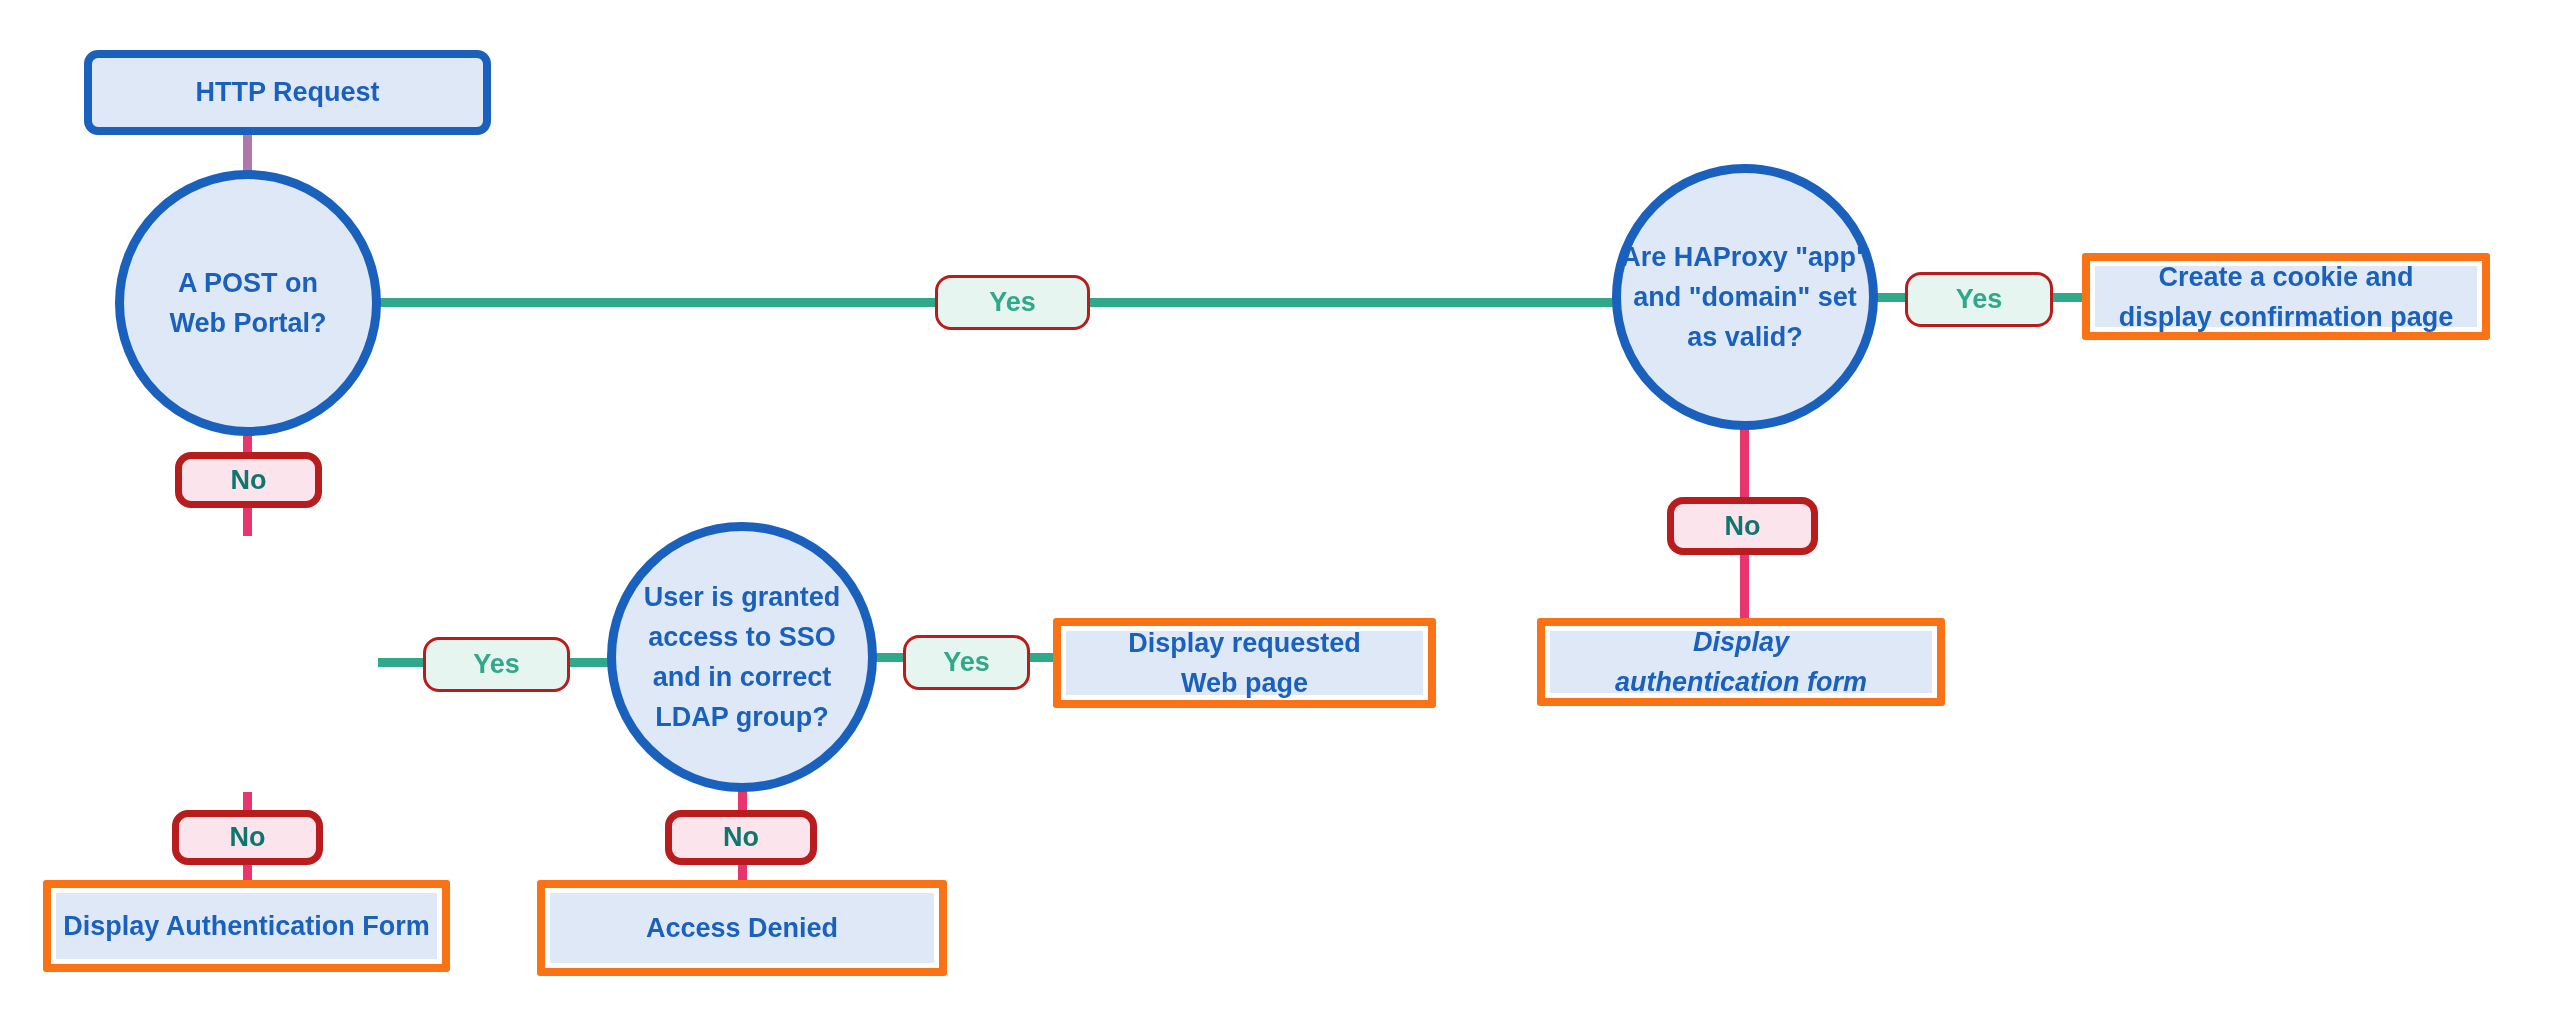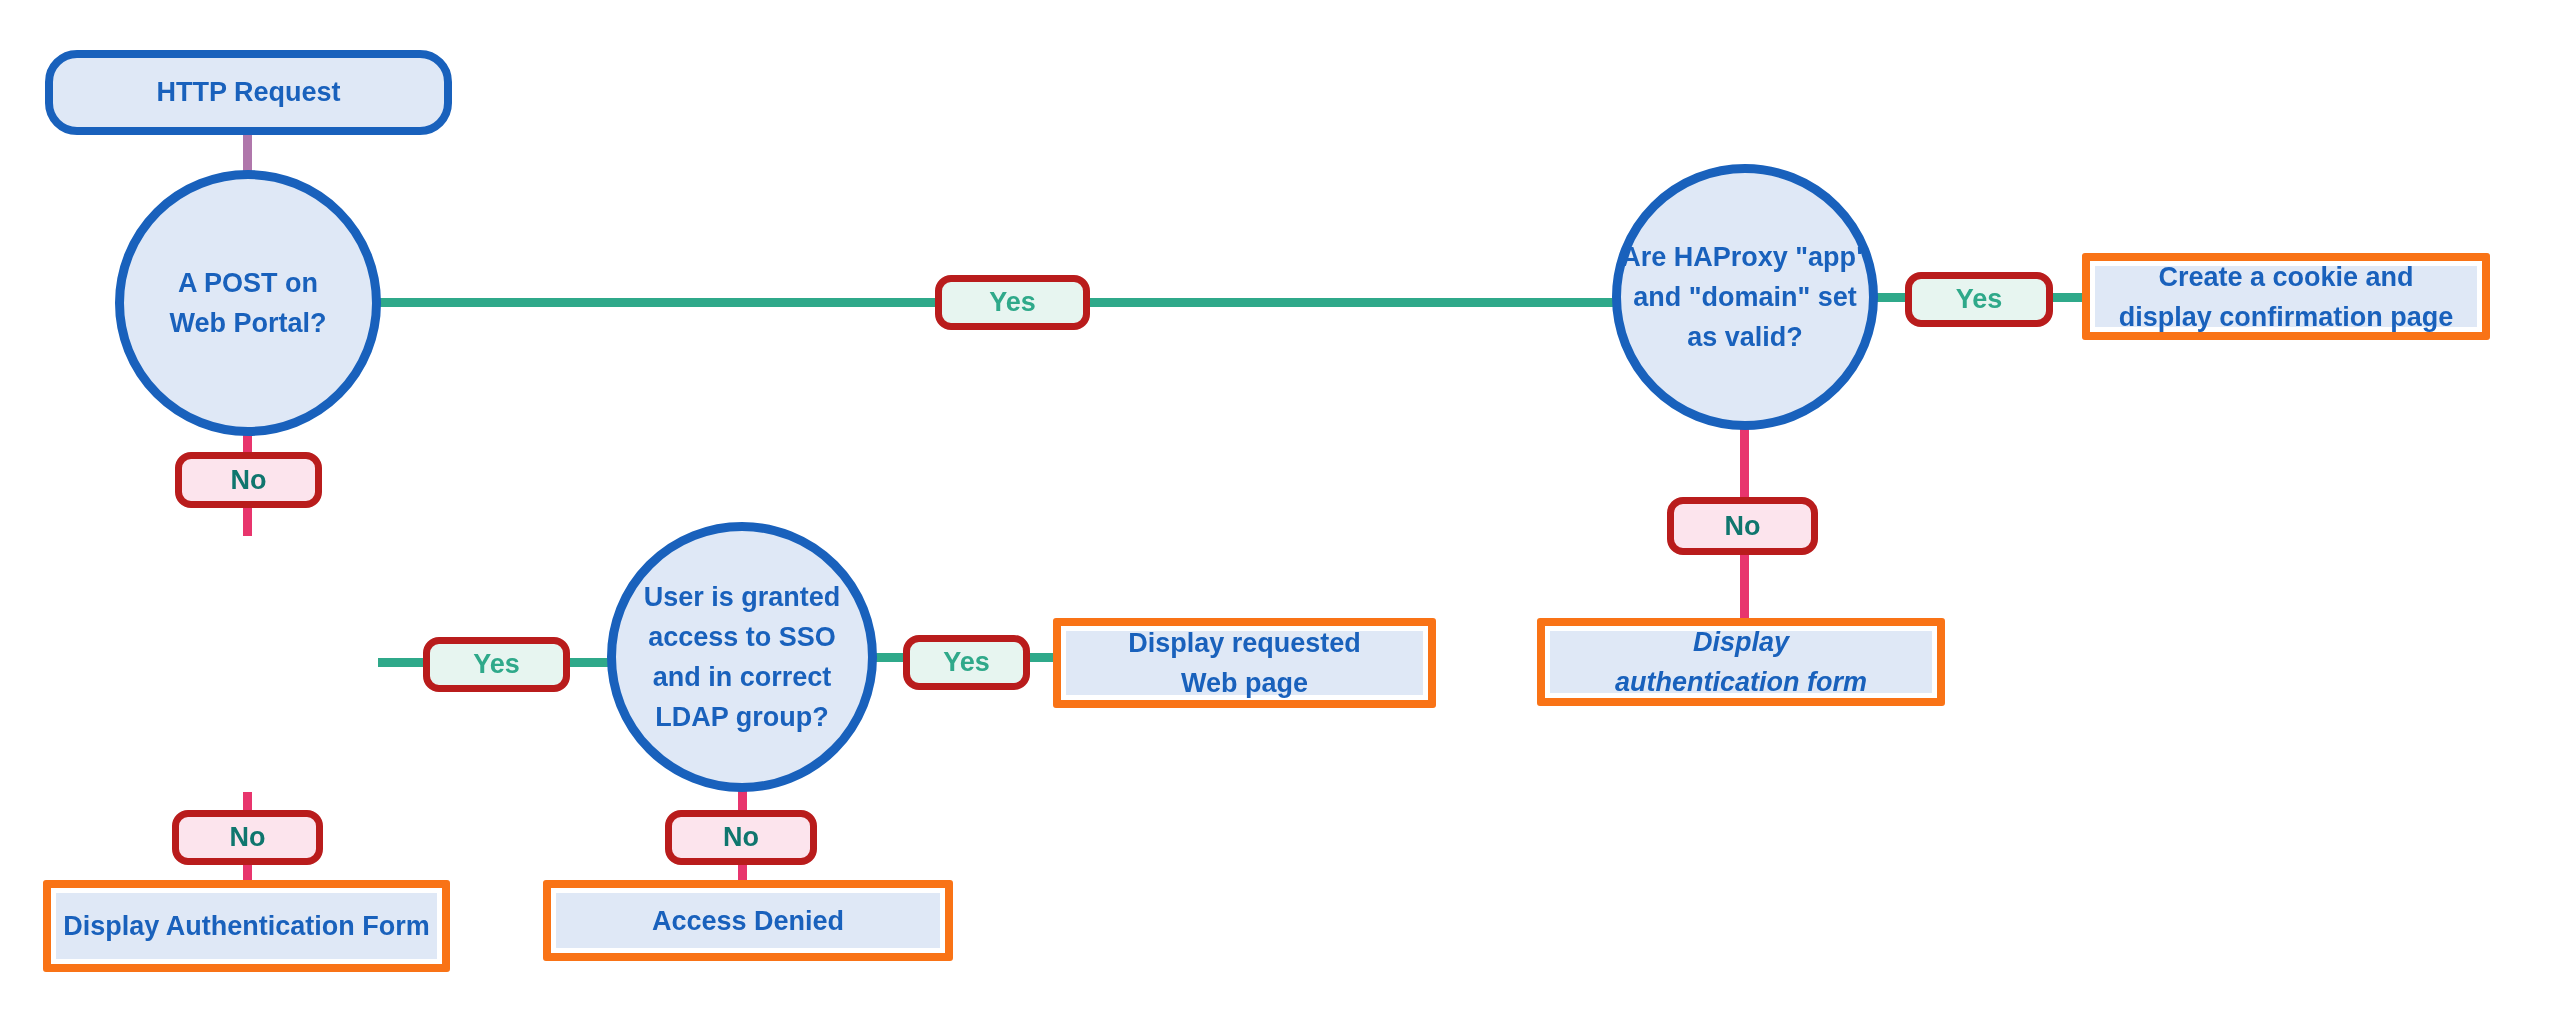--- a/index.html
+++ b/index.html
@@ -26,26 +26,27 @@
   .node-text {
     white-space: pre-line;
     text-align: center;
     font-weight: 700;
     color: #1961bc;
   }
 
   .start-box {
     position: absolute;
     border: 8px solid #1961bc;
-    border-radius: 32px;
+    border-radius: 14px;
     background: #dfe8f6;
     display: flex;
     align-items: center;
     justify-content: center;
     font-size: 27px;
+    margin-left: 39px;
   }
 
   .circle {
     position: absolute;
     border: 9px solid #1961bc;
     border-radius: 50%;
     background: #dfe8f6;
     display: flex;
     align-items: center;
     justify-content: center;
@@ -72,21 +73,21 @@
     position: absolute;
     border-radius: 16px;
     display: flex;
     align-items: center;
     justify-content: center;
     font-weight: 700;
     font-size: 27px;
     z-index: 3;
   }
   .badge.yes {
-    border: 7px solid #b91c1c;
+    border: 3px solid #b91c1c;
     background: #e7f5f0;
     color: #2fa98a;
   }
   .badge.no {
     border: 7px solid #b91c1c;
     background: #fce4ed;
     color: #0f766e;
   }
 </style>
 </head>
@@ -147,21 +148,21 @@
 
   <div class="rect-box node-text" style="left:1537px; top:618px; width:408px; height:88px;font-style:italic;">
     <span>Display
 authentication form</span>
   </div>
 
   <div class="rect-box node-text" style="left:43px; top:880px; width:407px; height:92px;">
     <span>Display Authentication Form</span>
   </div>
 
-  <div class="rect-box node-text" style="left:537px; top:880px; width:410px; height:81px;margin-left:6px;">
+  <div class="rect-box node-text" style="left:537px; top:880px; width:410px; height:96px;">
     <span>Access Denied</span>
   </div>
 
   <div class="badge yes" style="left:935px; top:275px; width:155px; height:55px;">
     <span>Yes</span>
   </div>
 
   <div class="badge yes" style="left:1905px; top:272px; width:148px; height:55px;">
     <span>Yes</span>
   </div>

